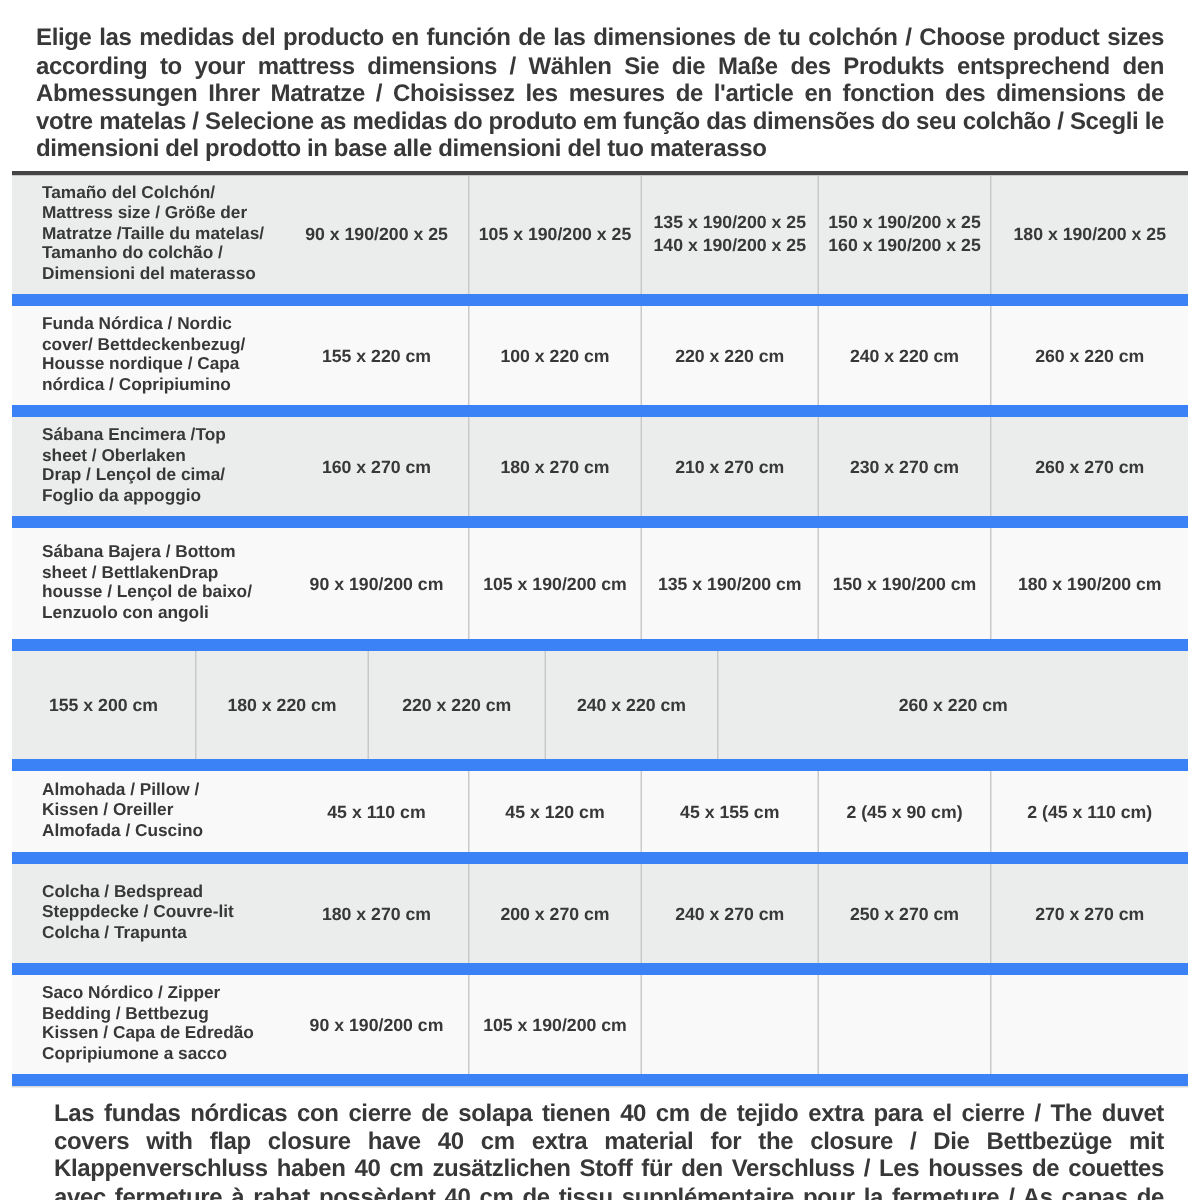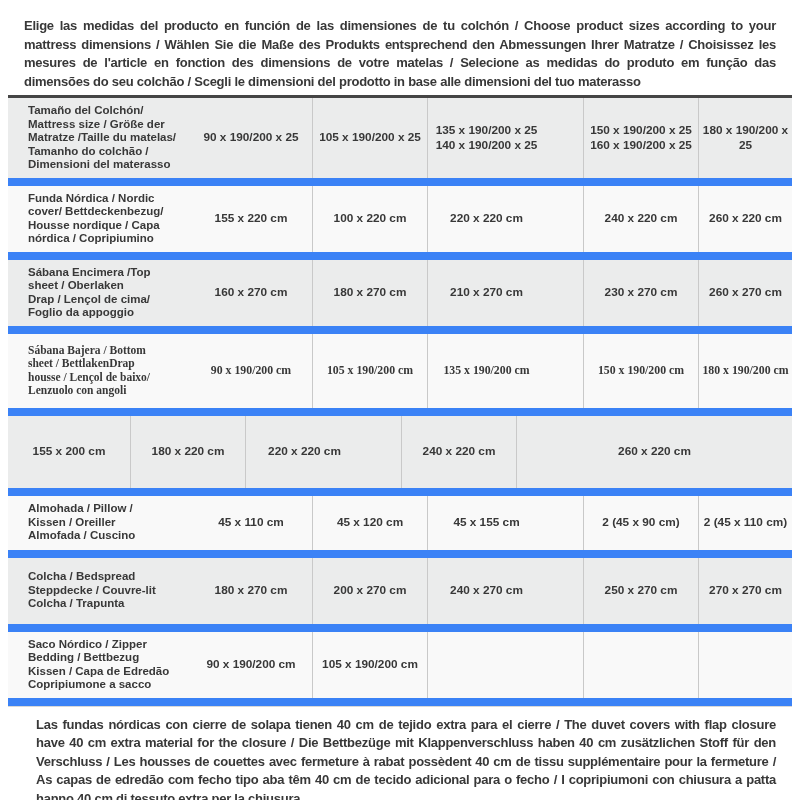--- a/index.html
+++ b/index.html
@@ -13,21 +13,21 @@
   html,body{margin:0;padding:0;}
   body{
     width:800px;height:800px;background:#ffffff;
     font-family:"Liberation Sans",sans-serif;
     color:var(--text);
     overflow:hidden;
   }
   .intro, .footnote{
     font-weight:bold;
     text-align:justify;
-    font-size:13px;
+    font-size:16px;
     line-height:18.5px;
     letter-spacing:-0.25px;
     margin:17px 24px 4px 24px;
   }
   .footnote{margin-top:9px;margin-left:36px;}
   .size-table{
     margin:0 8px;
     border-top:3px solid var(--table-top-border);
     border-bottom:1px solid #d8d8d8;
   }
@@ -54,27 +54,27 @@
     align-items:center;
     justify-content:center;
     text-align:center;
     font-size:11.8px;
     line-height:15px;
     padding:0 2px;
   }
   .w1{width:122px;}
   .w2{width:115px;}
   .w3{width:118px;}
-  .w4{width:115px;margin-left:38px;}
+  .w4{width:115px;}
   .w5{flex:1;}
   .sep{border-left:1px solid var(--column-divider);}
   .rh1{min-height:84px;}
   .rh2{min-height:72px;}
   .rh3{min-height:74px;}
-  .rh4{min-height:82px;font-family:Liberation Serif, serif;}
+  .rh4{min-height:82px;}
   .rh5{min-height:80px;}
   .rh6{min-height:62px;}
   .rh7{min-height:74px;}
   .rh8{min-height:68px;}
 </style>
 </head>
 <body>
 
 <p class="intro">Elige las medidas del producto en función de las dimensiones de tu colchón / Choose product sizes according to your mattress dimensions / Wählen Sie die Maße des Produkts entsprechend den Abmessungen Ihrer Matratze / Choisissez les mesures de l'article en fonction des dimensions de votre matelas / Selecione as medidas do produto em função das dimensões do seu colchão / Scegli le dimensioni del prodotto in base alle dimensioni del tuo materasso</p>
 

